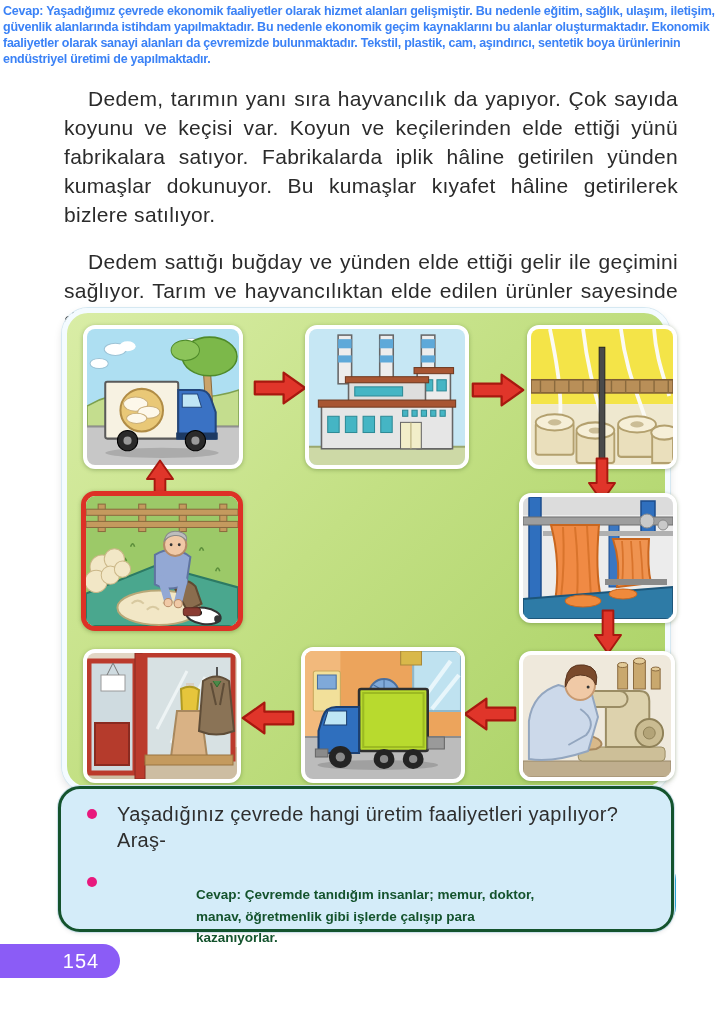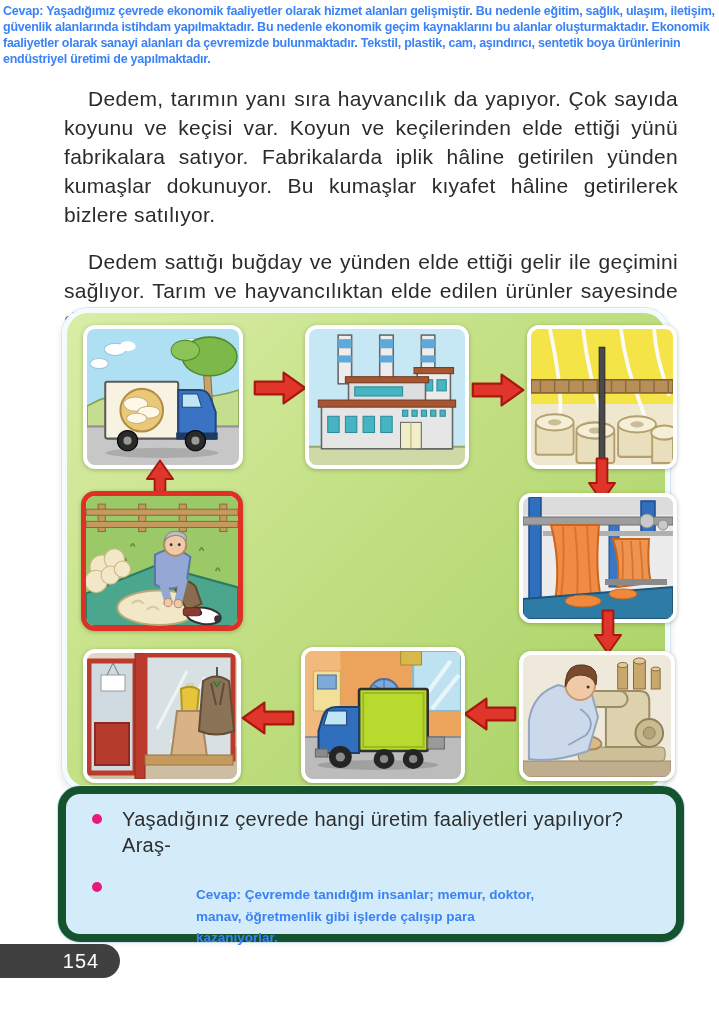--- a/index.html
+++ b/index.html
@@ -27,33 +27,33 @@
          overflow:hidden;box-shadow:0 1px 4px rgba(50,80,20,.35);}
   .panel.hl{border:5px solid #dd3126;border-radius:14px;}
   .panel svg{display:block;width:100%;height:100%;}
   .arrow{position:absolute;}
   .arrow svg{display:block;}
 
   
   .qtab{position:absolute;left:470px;top:856px;width:206px;height:74px;
         background:#2aa6d8;border-radius:24px;}
   .qbox{position:absolute;left:58px;top:786px;width:610px;height:140px;
-        background:#d4ecf9;border:8px solid #14532d;border-radius:22px;
+        background:#d4ecf9;border:3px solid #14532d;border-radius:22px;
         box-shadow:0 0 0 1px #cde1ec,0 2px 4px rgba(0,0,0,.08);}
   .qline{position:absolute;left:56px;width:540px;color:#2e2e2e;
          font-size:20px;line-height:26px;letter-spacing:0.3px;
          font-family:"Liberation Sans",sans-serif;}
   .qdot{position:absolute;left:26px;width:10px;height:10px;border-radius:50%;background:#e8197d;}
 
   
   .ans-bottom{position:absolute;left:196px;top:884px;width:352px;z-index:3;
-              font-size:13.5px;line-height:1.6;font-weight:bold;color:#3b82f6;}
-
-  
-  .badge{position:absolute;left:0;top:944px;width:120px;height:34px;background:#404040;
+              font-size:13.5px;line-height:1.6;font-weight:bold;color:#14532d;}
+
+  
+  .badge{position:absolute;left:0;top:944px;width:120px;height:34px;background:#8b5cf6;
          border-radius:0 17px 17px 0;color:#fff;font-size:20px;
          display:flex;align-items:center;justify-content:center;padding-left:42px;
          box-sizing:border-box;letter-spacing:1px;}
 </style>
 </head>
 <body>
 
 <div id="page">
 
   <div class="ans-top">Cevap: Yaşadığımız çevrede ekonomik faaliyetler olarak hizmet alanları gelişmiştir. Bu nedenle eğitim, sağlık, ulaşım, iletişim, güvenlik alanlarında istihdam yapılmaktadır. Bu nedenle ekonomik geçim kaynaklarını bu alanlar oluşturmaktadır. Ekonomik faaliyetler olarak sanayi alanları da çevremizde bulunmaktadır. Tekstil, plastik, cam, aşındırıcı, sentetik boya ürünlerinin endüstriyel üretimi de yapılmaktadır.</div>

